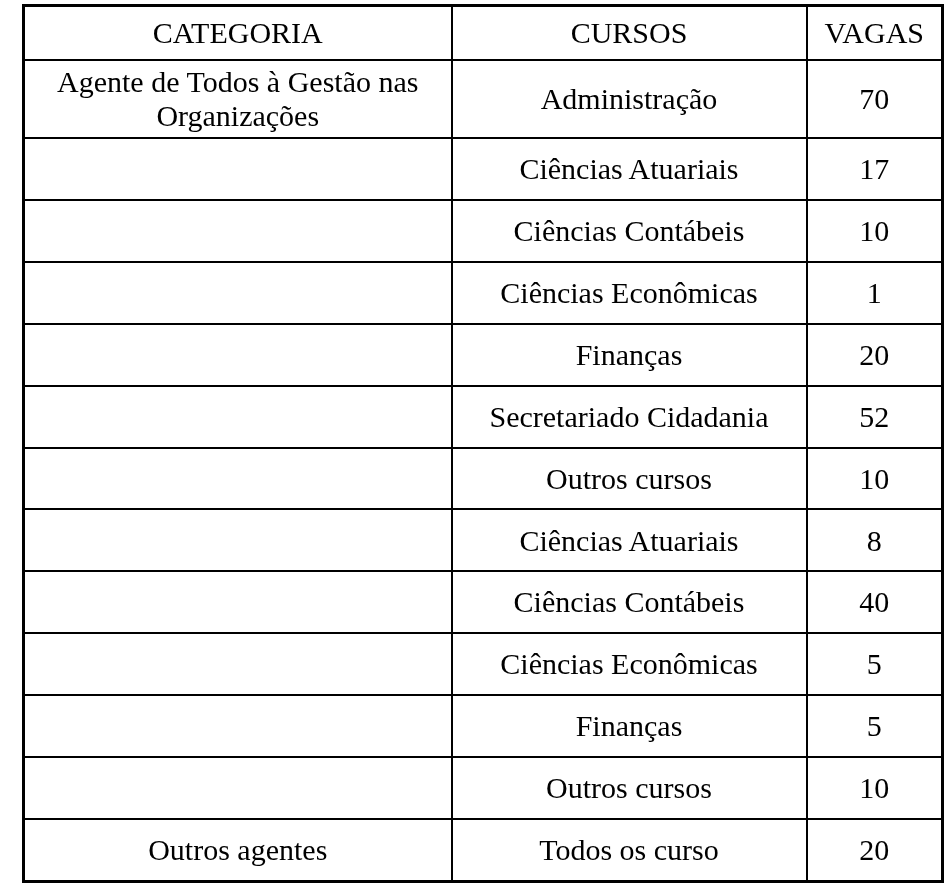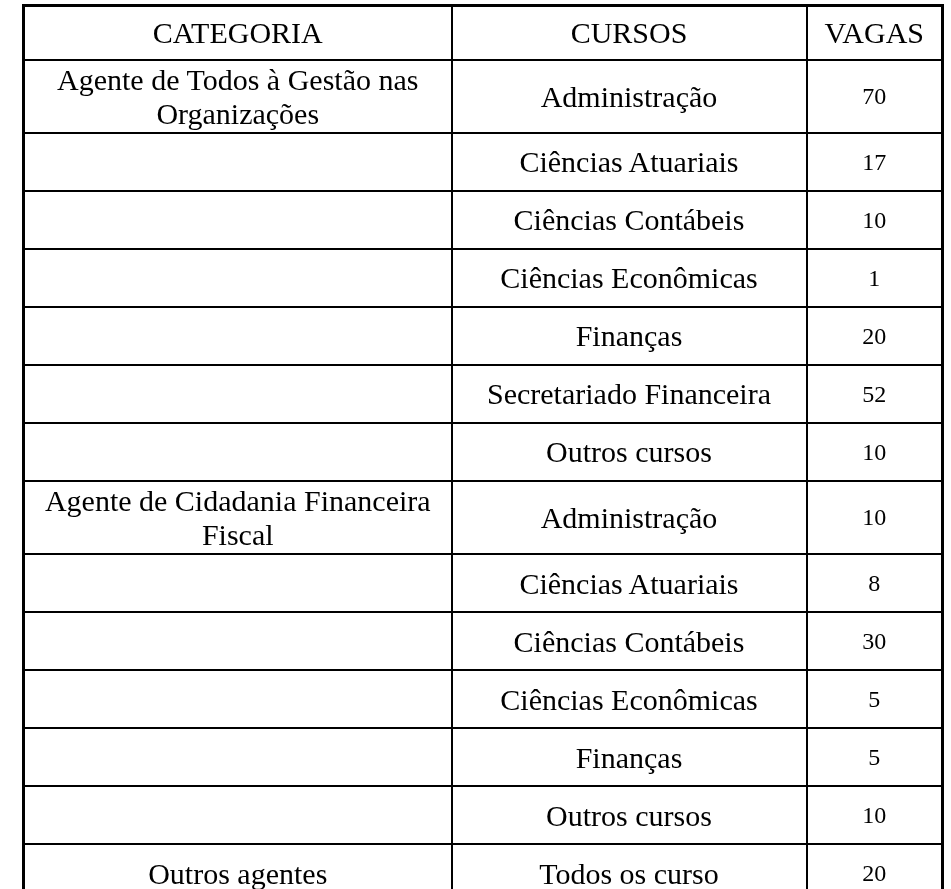--- a/index.html
+++ b/index.html
@@ -49,21 +49,21 @@
   table.vagas td.categoria {
     white-space: normal;
     padding: 2px 18px;
   }
   table.vagas td.empty {
     padding: 0;
   }
   table.vagas tr.tall td { height: 96px; }
   table.vagas tr.row td  { height: 52px; }
   table.vagas td.cursos { padding: 2px 2px; margin-left: 26px; }
-  table.vagas td.vagas  { font-size: 24px; }
+  table.vagas td.vagas  { font-size: 30px; }
 </style>
 </head>
 <body>
 
 <div class="table-wrap">
   <table class="vagas">
     <colgroup>
       <col class="c-categoria">
       <col class="c-cursos">
       <col class="c-vagas">
@@ -96,42 +96,37 @@
           <td class="cursos">Ciências Econômicas</td>
           <td class="vagas">1</td>
         </tr>
         <tr class="row">
           <td class="categoria empty"></td>
           <td class="cursos">Finanças</td>
           <td class="vagas">20</td>
         </tr>
         <tr class="row">
           <td class="categoria empty"></td>
-          <td class="cursos">Secretariado Financeira</td>
+          <td class="cursos">Secretariado Cidadania</td>
           <td class="vagas">52</td>
         </tr>
         <tr class="row">
           <td class="categoria empty"></td>
           <td class="cursos">Outros cursos</td>
-          <td class="vagas">10</td>
-        </tr>
-        <tr class="row tall">
-          <td class="categoria">Agente de Cidadania Financeira Fiscal</td>
-          <td class="cursos">Administração</td>
           <td class="vagas">10</td>
         </tr>
         <tr class="row">
           <td class="categoria empty"></td>
           <td class="cursos">Ciências Atuariais</td>
           <td class="vagas">8</td>
         </tr>
         <tr class="row">
           <td class="categoria empty"></td>
           <td class="cursos">Ciências Contábeis</td>
-          <td class="vagas">30</td>
+          <td class="vagas">40</td>
         </tr>
         <tr class="row">
           <td class="categoria empty"></td>
           <td class="cursos">Ciências Econômicas</td>
           <td class="vagas">5</td>
         </tr>
         <tr class="row">
           <td class="categoria empty"></td>
           <td class="cursos">Finanças</td>
           <td class="vagas">5</td>

